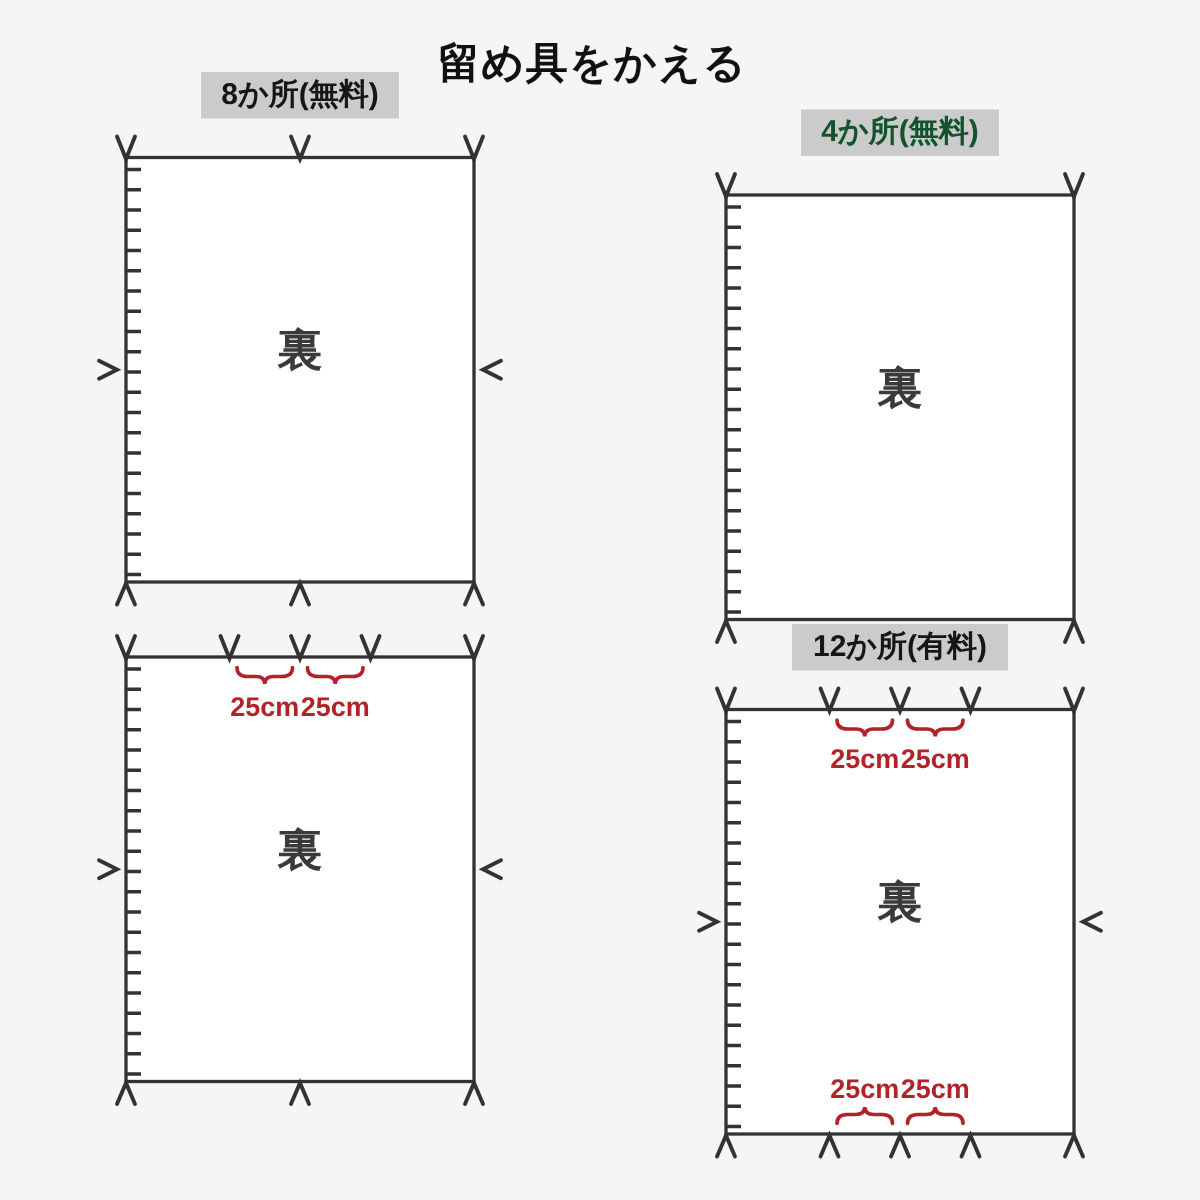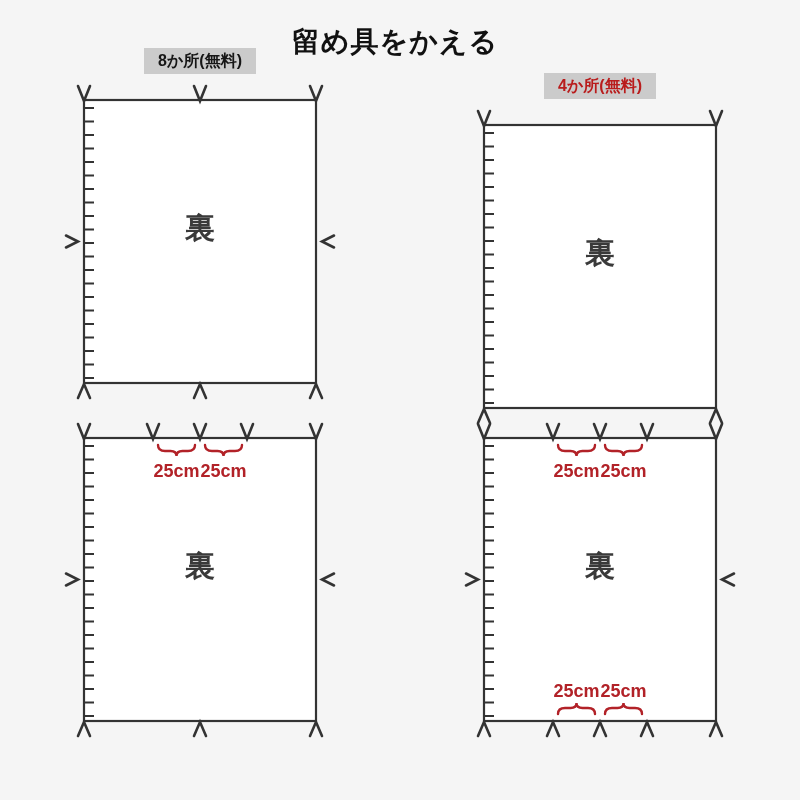--- a/index.html
+++ b/index.html
@@ -13,21 +13,21 @@
     text-align:center;font-size:28px;font-weight:bold;color:#111;
     letter-spacing:1px;
   }
   .panel{position:absolute;width:400px;text-align:center;}
   #panel-0{left:0;top:44px}
   #panel-1{left:400px;top:44px}
   #panel-2{left:0;top:412px}
   #panel-3{left:400px;top:412px}
   .panel-label{
     display:inline-block;margin-top:4px;padding:2px 14px;
-    font-size:16px;font-weight:600;color:#161616;line-height:1.35;
+    font-size:20px;font-weight:600;color:#161616;line-height:1.35;
     background:#cbcbcb;
   }
   .panel-svg{display:block;margin:4px auto 0 auto;}
 </style>
 </head>
 <body style="background: rgb(245, 245, 245);">
 
 <h1 class="page-title">留め具をかえる</h1>
 
 <section class="panel" id="panel-0">
@@ -41,21 +41,21 @@
       <path d="M 78 320 L 84 306 L 90 320" stroke="#333333" stroke-width="2.6" fill="none" stroke-linecap="round"></path>
       <path d="M 194 320 L 200 306 L 206 320" stroke="#333333" stroke-width="2.6" fill="none" stroke-linecap="round"></path>
       <path d="M 310 320 L 316 306 L 322 320" stroke="#333333" stroke-width="2.6" fill="none" stroke-linecap="round"></path>
       <path d="M 66 157.5 L 78 163.5 L 66 169.5" stroke="#333333" stroke-width="2.6" fill="none" stroke-linecap="round"></path>
       <path d="M 334 157.5 L 322 163.5 L 334 169.5" stroke="#333333" stroke-width="2.6" fill="none" stroke-linecap="round"></path>
       <text x="200" y="160.35000000000002" font-size="30" font-weight="600" fill="#3a3a3a" text-anchor="middle">裏</text>
     </svg>
 </section>
 
 <section class="panel" id="panel-1">
-  <div class="panel-label" style="background: rgb(203, 203, 203); color: #b91c1c; margin-top: 29px;">4か所(無料)</div>
+  <div class="panel-label" style="background: rgb(203, 203, 203); color: #14532d; margin-top: 29px;">4か所(無料)</div>
   <svg class="panel-svg" width="400" height="330" viewBox="0 0 400 330">
       <rect x="84" y="22" width="232" height="283" fill="#ffffff" stroke="#333333" stroke-width="2.2"></rect>
       <path d="M 84 30.0 H 94 M 84 43.5 H 94 M 84 57.0 H 94 M 84 70.5 H 94 M 84 84.0 H 94 M 84 97.5 H 94 M 84 111.0 H 94 M 84 124.5 H 94 M 84 138.0 H 94 M 84 151.5 H 94 M 84 165.0 H 94 M 84 178.5 H 94 M 84 192.0 H 94 M 84 205.5 H 94 M 84 219.0 H 94 M 84 232.5 H 94 M 84 246.0 H 94 M 84 259.5 H 94 M 84 273.0 H 94 M 84 286.5 H 94 M 84 300.0 H 94 " stroke="#333333" stroke-width="2.2" fill="none"></path>
       <path d="M 78 8 L 84 23 L 90 8" stroke="#333333" stroke-width="2.6" fill="none" stroke-linecap="round"></path>
       <path d="M 310 8 L 316 23 L 322 8" stroke="#333333" stroke-width="2.6" fill="none" stroke-linecap="round"></path>
       <path d="M 78 320 L 84 306 L 90 320" stroke="#333333" stroke-width="2.6" fill="none" stroke-linecap="round"></path>
       <path d="M 310 320 L 316 306 L 322 320" stroke="#333333" stroke-width="2.6" fill="none" stroke-linecap="round"></path>
       <text x="200" y="160.35000000000002" font-size="30" font-weight="600" fill="#3a3a3a" text-anchor="middle">裏</text>
     </svg>
 </section>
@@ -76,20 +76,21 @@
       <path d="M 334 157.5 L 322 163.5 L 334 169.5" stroke="#333333" stroke-width="2.6" fill="none" stroke-linecap="round"></path>
       <text x="200" y="160.35000000000002" font-size="30" font-weight="600" fill="#3a3a3a" text-anchor="middle">裏</text>
       <path d="M 158 29 Q 158 35 165 35 L 170.5 35 Q 176.5 35 176.5 40 Q 176.5 35 182.5 35 L 188 35 Q 195 35 195 29" stroke="#b22228" stroke-width="2.4" fill="none" stroke-linecap="round"></path>
       <text x="176.5" y="61" font-size="18" font-weight="bold" fill="#b22228" text-anchor="middle">25cm</text>
       <path d="M 205 29 Q 205 35 212 35 L 217.5 35 Q 223.5 35 223.5 40 Q 223.5 35 229.5 35 L 235 35 Q 242 35 242 29" stroke="#b22228" stroke-width="2.4" fill="none" stroke-linecap="round"></path>
       <text x="223.5" y="61" font-size="18" font-weight="bold" fill="#b22228" text-anchor="middle">25cm</text>
     </svg>
 </section>
 
 <section class="panel" id="panel-3">
+  <div class="panel-label" style="background: rgb(203, 203, 203); color: rgb(22, 22, 22);">12か所(有料)</div>
   <svg class="panel-svg" width="400" height="330" viewBox="0 0 400 330">
       <rect x="84" y="22" width="232" height="283" fill="#ffffff" stroke="#333333" stroke-width="2.2"></rect>
       <path d="M 84 30.0 H 94 M 84 43.5 H 94 M 84 57.0 H 94 M 84 70.5 H 94 M 84 84.0 H 94 M 84 97.5 H 94 M 84 111.0 H 94 M 84 124.5 H 94 M 84 138.0 H 94 M 84 151.5 H 94 M 84 165.0 H 94 M 84 178.5 H 94 M 84 192.0 H 94 M 84 205.5 H 94 M 84 219.0 H 94 M 84 232.5 H 94 M 84 246.0 H 94 M 84 259.5 H 94 M 84 273.0 H 94 M 84 286.5 H 94 M 84 300.0 H 94 " stroke="#333333" stroke-width="2.2" fill="none"></path>
       <path d="M 78 8 L 84 23 L 90 8" stroke="#333333" stroke-width="2.6" fill="none" stroke-linecap="round"></path>
       <path d="M 147 8 L 153 23 L 159 8" stroke="#333333" stroke-width="2.6" fill="none" stroke-linecap="round"></path>
       <path d="M 194 8 L 200 23 L 206 8" stroke="#333333" stroke-width="2.6" fill="none" stroke-linecap="round"></path>
       <path d="M 241 8 L 247 23 L 253 8" stroke="#333333" stroke-width="2.6" fill="none" stroke-linecap="round"></path>
       <path d="M 310 8 L 316 23 L 322 8" stroke="#333333" stroke-width="2.6" fill="none" stroke-linecap="round"></path>
       <path d="M 78 320 L 84 306 L 90 320" stroke="#333333" stroke-width="2.6" fill="none" stroke-linecap="round"></path>
       <path d="M 147 320 L 153 306 L 159 320" stroke="#333333" stroke-width="2.6" fill="none" stroke-linecap="round"></path>

